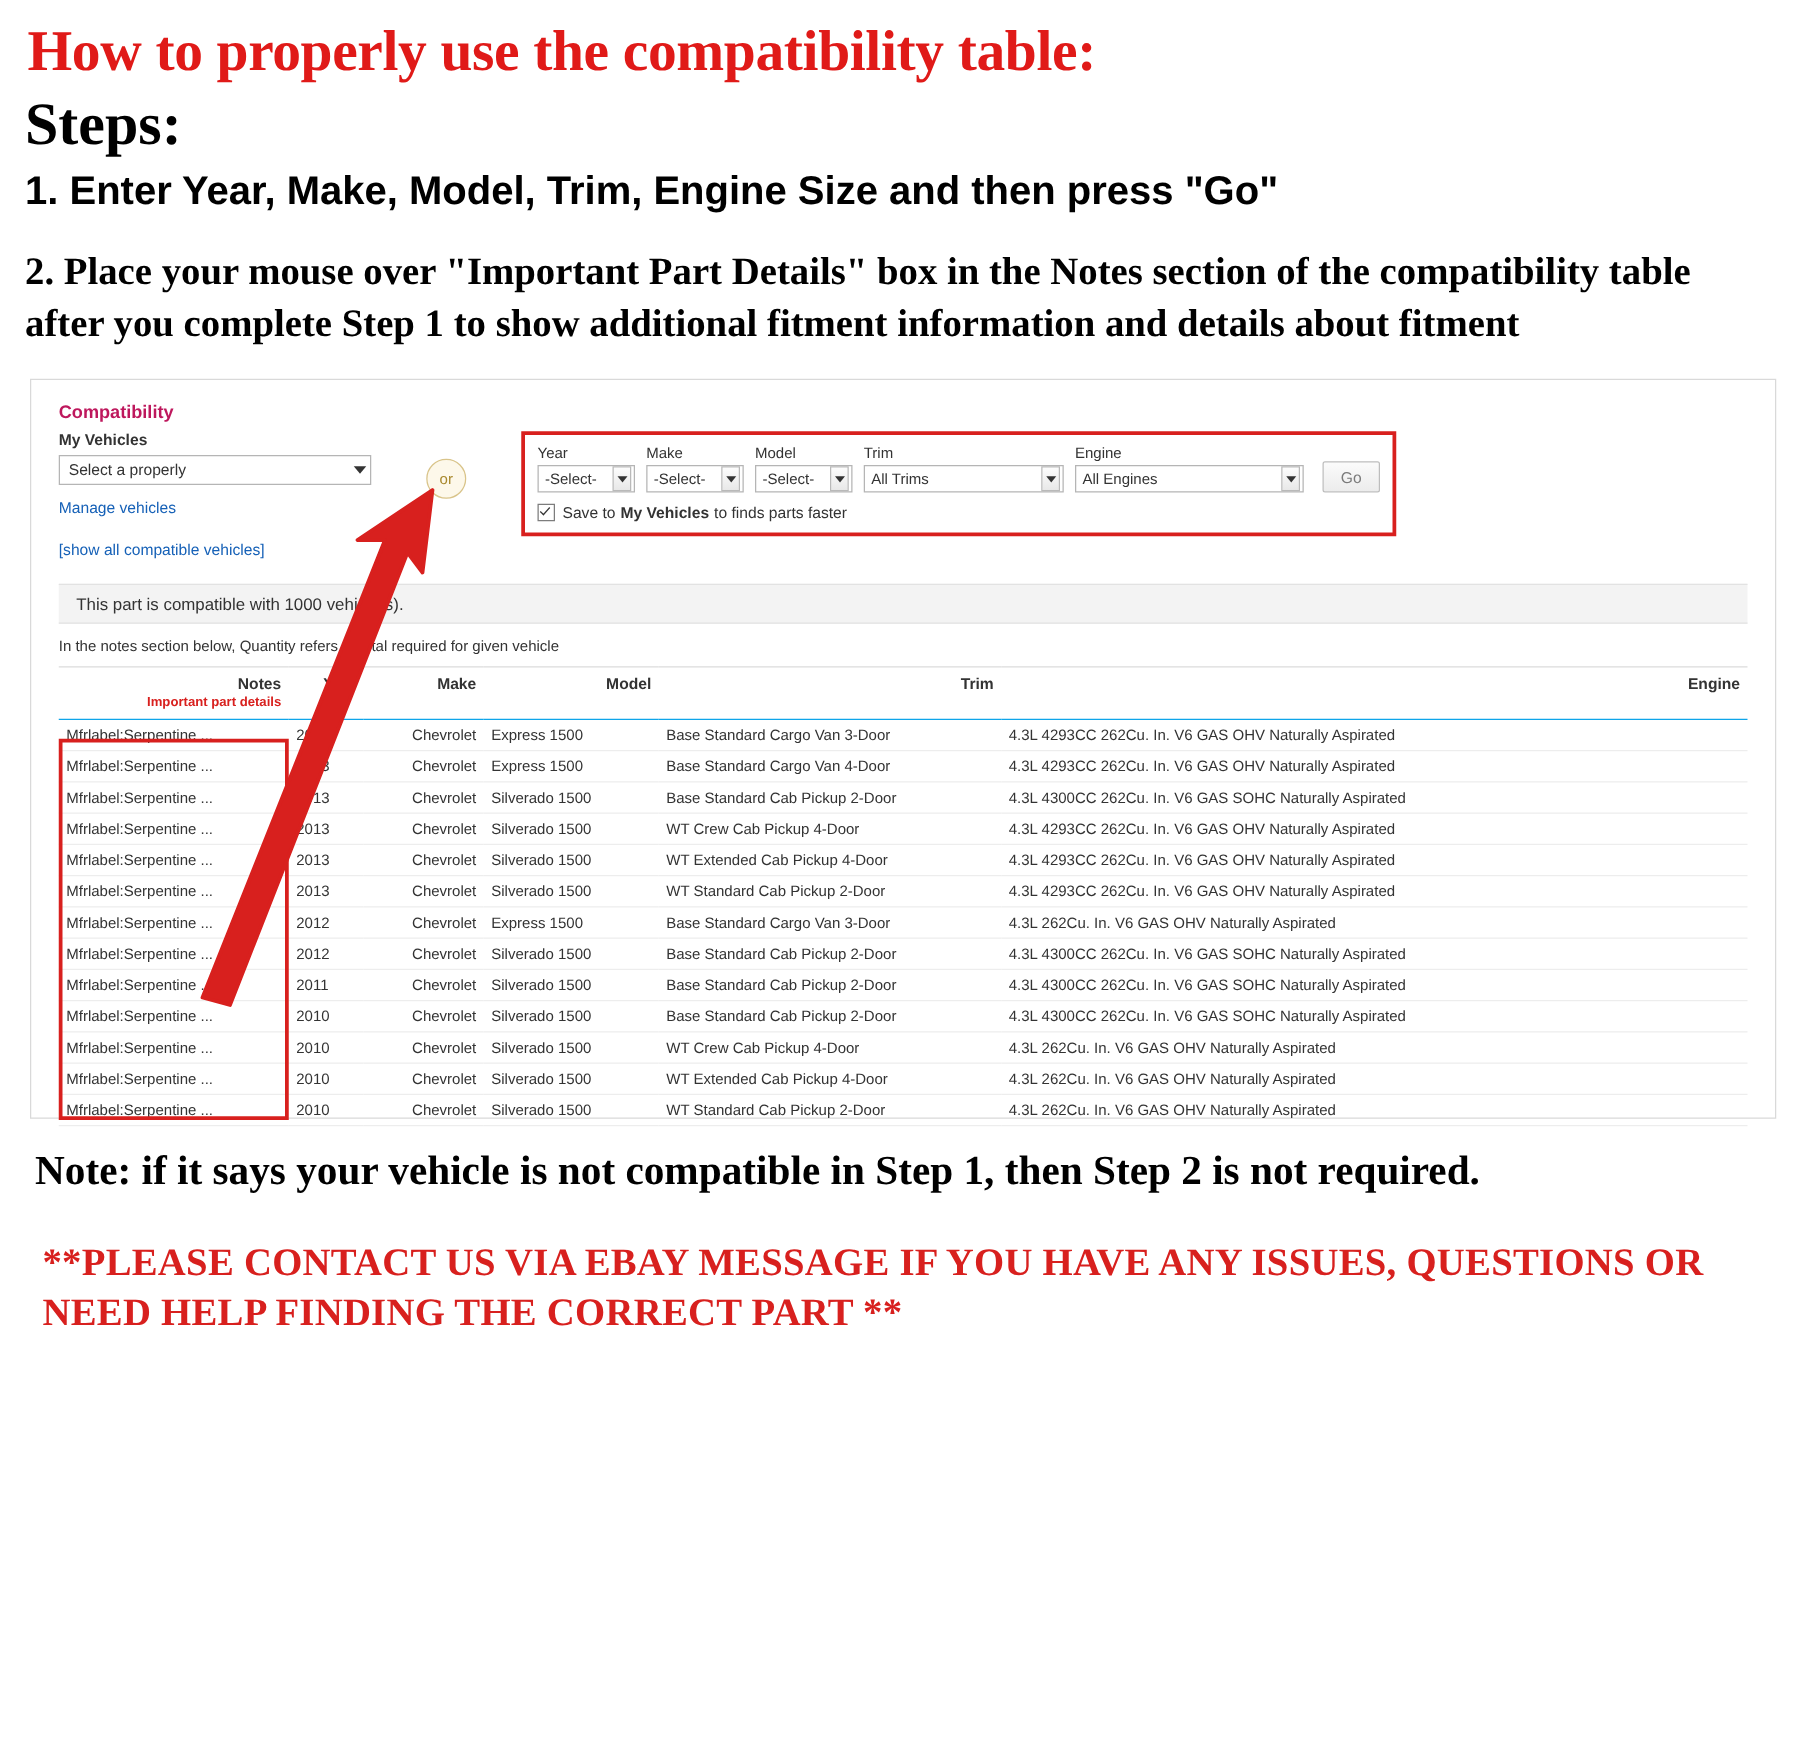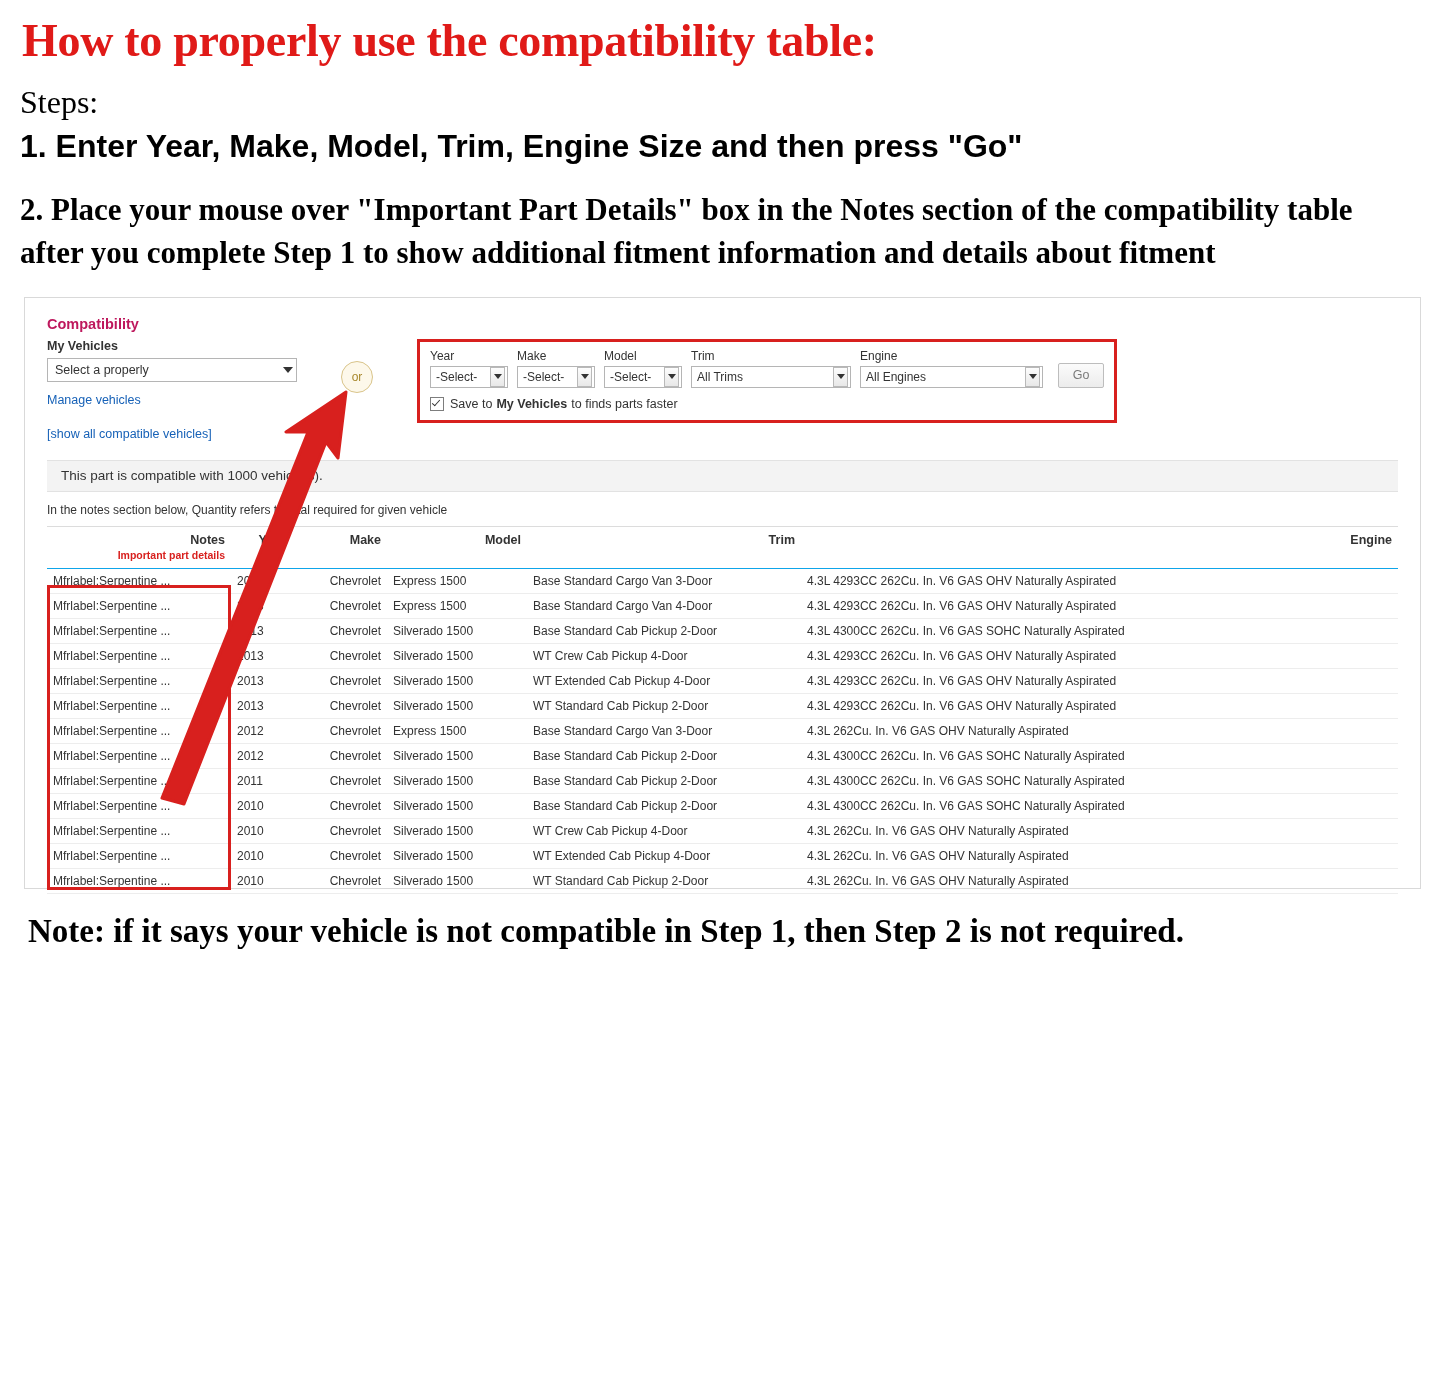--- a/index.html
+++ b/index.html
@@ -26,25 +26,24 @@
     font-family: "Liberation Serif", serif;
     font-weight: bold;
     color: #e01a18;
     font-size: 46px;
     line-height: 1.0;
     padding: 18px 0 0 22px;
     letter-spacing: -0.3px;
   }
   .steps-label {
     font-family: "Liberation Serif", serif;
-    font-weight: normal;
-    font-size: 32px;
+    font-weight: bold;
+    font-size: 48px;
     line-height: 1.15;
     padding: 8px 0 0 20px;
-    margin-top: 12px;
   }
   .step-line {
     font-family: Liberation Sans, sans-serif;
     font-weight: bold;
     font-size: 32px;
     line-height: 1.2;
     padding: 6px 0 0 20px;
   }
   .step-two {
     font-family: "Liberation Serif", serif;
@@ -535,14 +534,15 @@
     </table>
 
     <div class="notes-outline"></div>
   </div>
 
   <svg class="arrow-svg" width="220" height="440" viewBox="0 0 220 440">
     <polygon points="196,12 136,52 158,52 12,418 34,424 176,62 188,78" fill="#d8201e" stroke="#d8201e" stroke-width="3" stroke-linejoin="round"></polygon>
   </svg>
 
   <div class="note">Note: if it says your vehicle is not compatible in Step 1, then Step 2 is not required.</div>
+  <div class="contact">**PLEASE CONTACT US VIA EBAY MESSAGE IF YOU HAVE ANY ISSUES, QUESTIONS OR NEED HELP FINDING THE CORRECT PART **</div>
 
 </div>
 
 </body></html>

